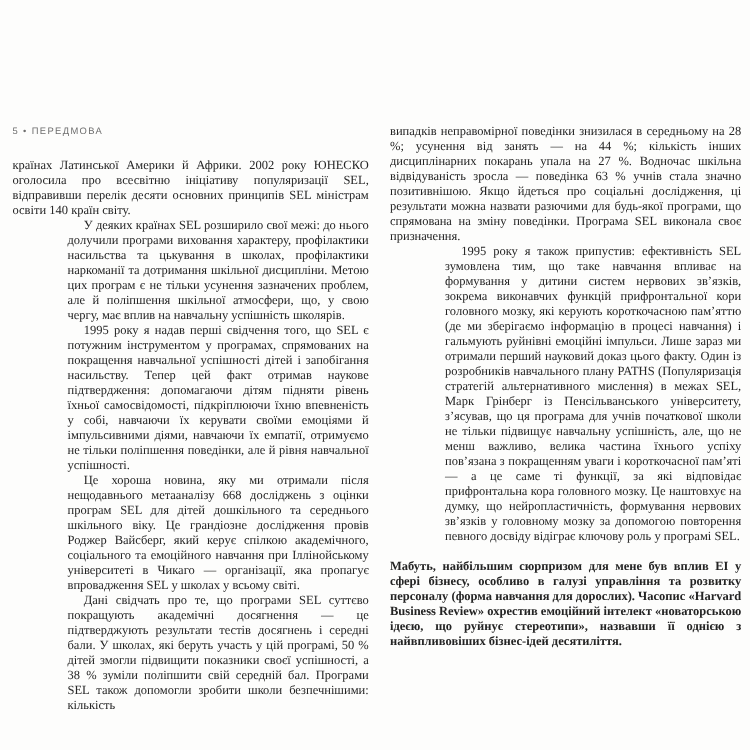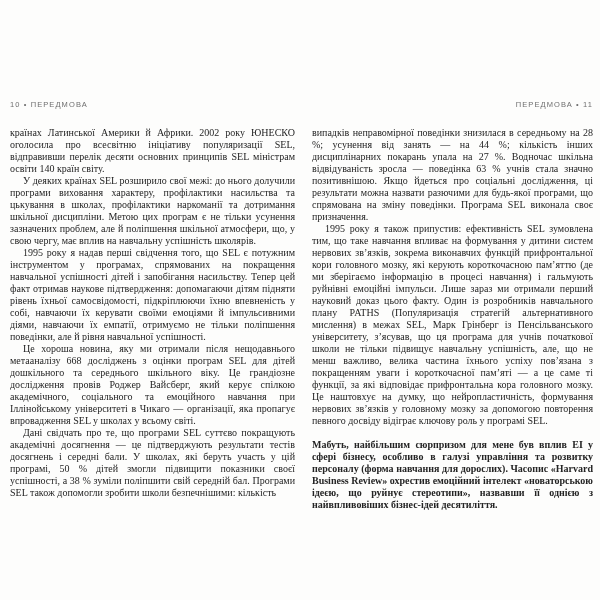--- a/index.html
+++ b/index.html
@@ -47,44 +47,44 @@
     line-height: 12px;
     color: #242424;
     text-align: justify;
   }
   .para {
     margin: 0;
     text-align: justify;
   }
   .para.indent {
     text-indent: 13px;
+    margin-left: 44px;
   }
   .para.space-before {
     margin-top: 12px;
     font-weight: bold;
   }
 </style>
 </head>
 <body>
 
 <div class="spread">
 
   <div class="page page-left">
-    <div class="running-header">10 • ПЕРЕДМОВА</div>
+    <div class="running-header">5 • ПЕРЕДМОВА</div>
     <div class="body-text" id="left-paragraphs">
         <div class="para">країнах Латинської Америки й Африки. 2002 року ЮНЕСКО оголосила про всесвітню ініціативу популяризації SEL, відправивши перелік десяти основних принципів SEL міністрам освіти 140 країн світу.</div>
         <div class="para indent">У деяких країнах SEL розширило свої межі: до нього долучили програми виховання характеру, профілактики насильства та цькування в школах, профілактики наркоманії та дотримання шкільної дисципліни. Метою цих програм є не тільки усунення зазначених проблем, але й поліпшення шкільної атмосфери, що, у свою чергу, має вплив на навчальну успішність школярів.</div>
         <div class="para indent">1995 року я надав перші свідчення того, що SEL є потужним інструментом у програмах, спрямованих на покращення навчальної успішності дітей і запобігання насильству. Тепер цей факт отримав наукове підтвердження: допомагаючи дітям підняти рівень їхньої самосвідомості, підкріплюючи їхню впевненість у собі, навчаючи їх керувати своїми емоціями й імпульсивними діями, навчаючи їх емпатії, отримуємо не тільки поліпшення поведінки, але й рівня навчальної успішності.</div>
         <div class="para indent">Це хороша новина, яку ми отримали після нещодавнього метааналізу 668 досліджень з оцінки програм SEL для дітей дошкільного та середнього шкільного віку. Це грандіозне дослідження провів Роджер Вайсберг, який керує спілкою академічного, соціального та емоційного навчання при Іллінойському університеті в Чикаго — організації, яка пропагує впровадження SEL у школах у всьому світі.</div>
         <div class="para indent">Дані свідчать про те, що програми SEL суттєво покращують академічні досягнення — це підтверджують результати тестів досягнень і середні бали. У школах, які беруть участь у цій програмі, 50 % дітей змогли підвищити показники своєї успішності, а 38 % зуміли поліпшити свій середній бал. Програми SEL також допомогли зробити школи безпечнішими: кількість</div>
       </div>
   </div>
 
   <div class="page page-right">
-    <div class="running-header">ПЕРЕДМОВА • 11</div>
     <div class="body-text" id="right-paragraphs">
         <div class="para">випадків неправомірної поведінки знизилася в середньому на 28 %; усунення від занять — на 44 %; кількість інших дисциплінарних покарань упала на 27 %. Водночас шкільна відвідуваність зросла — поведінка 63 % учнів стала значно позитивнішою. Якщо йдеться про соціальні дослідження, ці результати можна назвати разючими для будь-якої програми, що спрямована на зміну поведінки. Програма SEL виконала своє призначення.</div>
         <div class="para indent">1995 року я також припустив: ефективність SEL зумовлена тим, що таке навчання впливає на формування у дитини систем нервових зв’язків, зокрема виконавчих функцій прифронтальної кори головного мозку, які керують короткочасною пам’яттю (де ми зберігаємо інформацію в процесі навчання) і гальмують руйнівні емоційні імпульси. Лише зараз ми отримали перший науковий доказ цього факту. Один із розробників навчального плану PATHS (Популяризація стратегій альтернативного мислення) в межах SEL, Марк Грінберг із Пенсільванського університету, з’ясував, що ця програма для учнів початкової школи не тільки підвищує навчальну успішність, але, що не менш важливо, велика частина їхнього успіху пов’язана з покращенням уваги і короткочасної пам’яті — а це саме ті функції, за які відповідає прифронтальна кора головного мозку. Це наштовхує на думку, що нейропластичність, формування нервових зв’язків у головному мозку за допомогою повторення певного досвіду відіграє ключову роль у програмі SEL.</div>
         <div class="para space-before">Мабуть, найбільшим сюрпризом для мене був вплив EI у сфері бізнесу, особливо в галузі управління та розвитку персоналу (форма навчання для дорослих). Часопис «Harvard Business Review» охрестив емоційний інтелект «новаторською ідеєю, що руйнує стереотипи», назвавши її однією з найвпливовіших бізнес-ідей десятиліття.</div>
       </div>
   </div>
 
 </div>
 
 </body></html>

